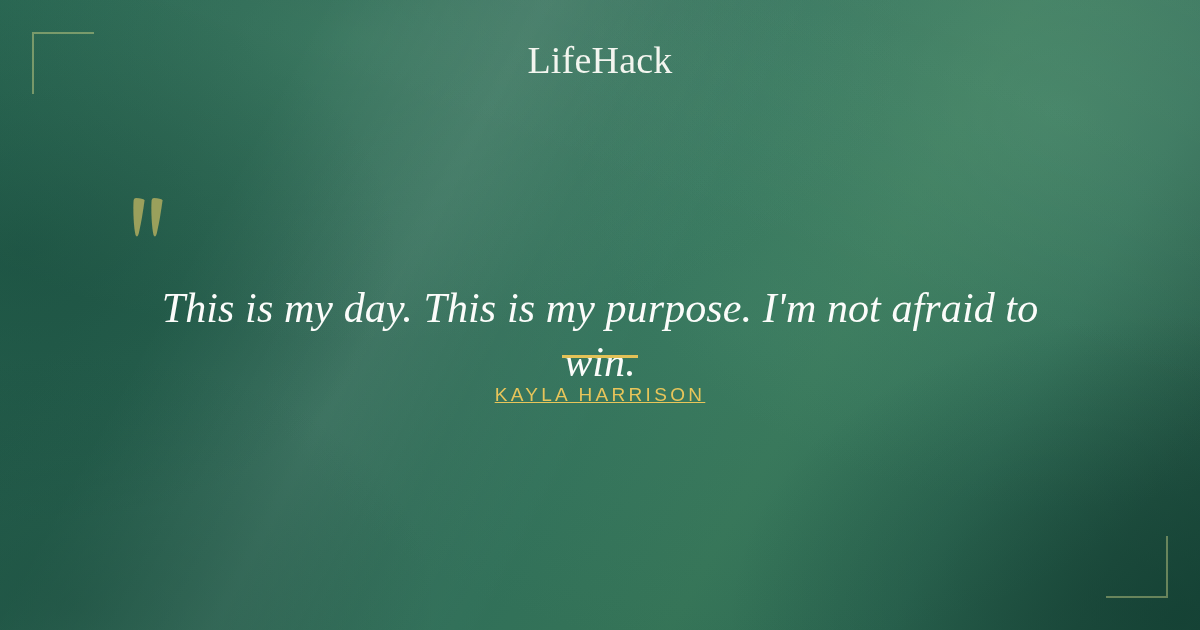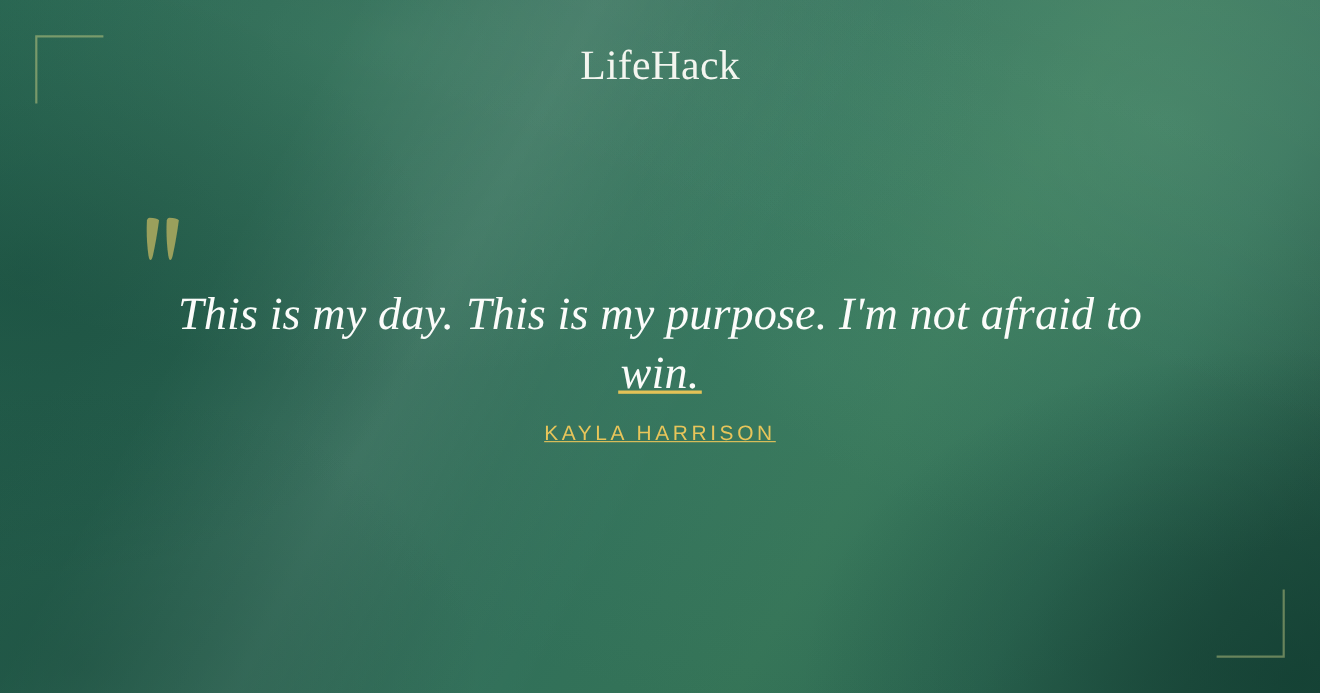--- a/index.html
+++ b/index.html
@@ -114,21 +114,21 @@
     left: 130px;
     top: 0;
     width: 44px;
     height: 46px;
   }
   .quote-mark svg { display: block; }
 
   .quote-text {
     position: absolute;
     left: 0;
-    top: 64px;
+    top: 86px;
     width: 1200px;
     padding: 0 128px;
     text-align: center;
     font-family: "Liberation Serif", "DejaVu Serif", serif;
     font-style: italic;
     font-weight: 400;
     font-size: 42px;
     line-height: 1.28;
     color: #fbfcfa;
     letter-spacing: 0.1px;

